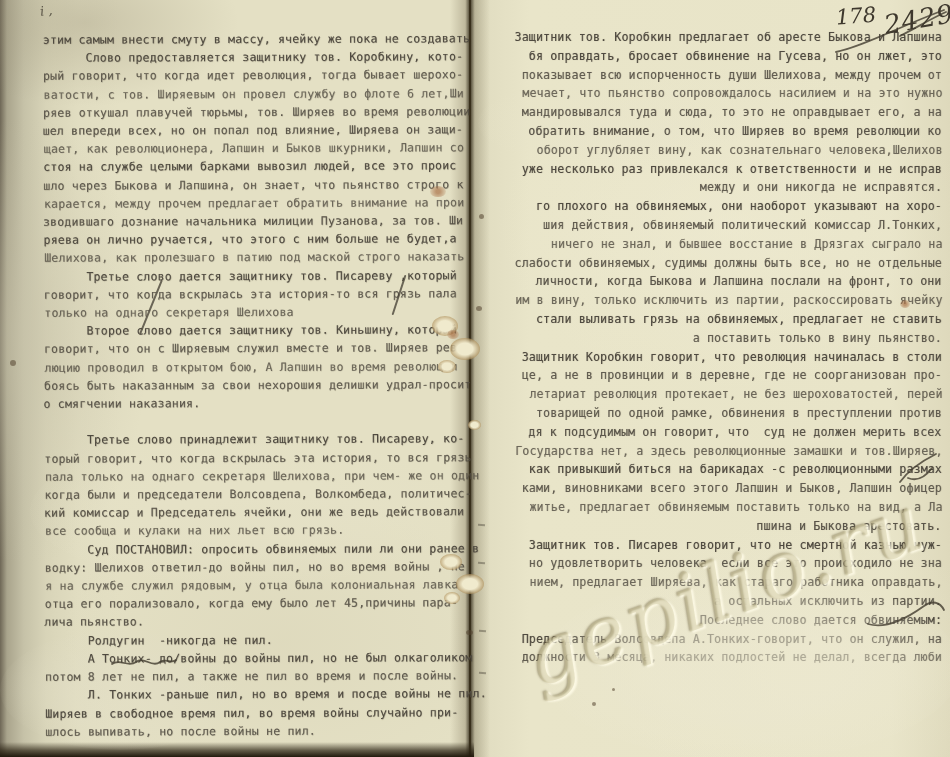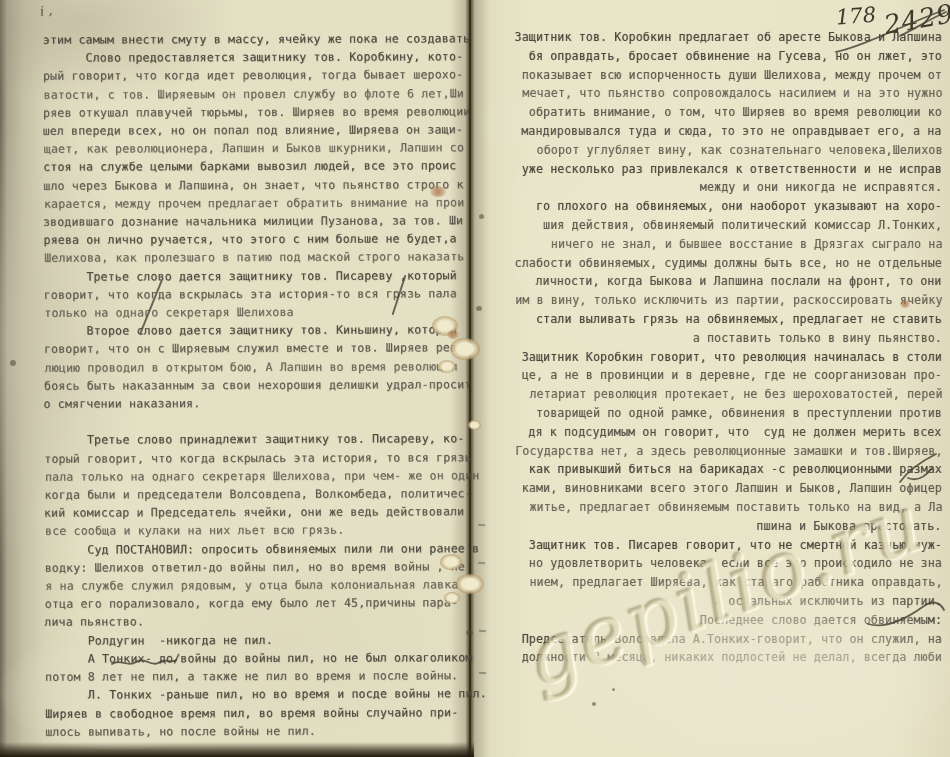--- a/index.html
+++ b/index.html
@@ -154,22 +154,22 @@
       </div>
     </div>
   <div class="text-block text-right">
       <div class="para">
         <div class="line">Защитник тов. Коробкин предлагает об аресте Быкова и Лапшина</div>
       </div>
       <div class="para">
         <div class="line">бя оправдать, бросает обвинение на Гусева, но он лжет, это</div>
         <div class="line">показывает всю испорченность души Шелихова, между прочем от</div>
         <div class="line">мечает, что пьянство сопровождалось насилием и на это нужно</div>
+        <div class="line">мандировывался туда и сюда, то это не оправдывает его, а на</div>
         <div class="line">обратить внимание, о том, что Ширяев во время революции ко</div>
-        <div class="line">мандировывался туда и сюда, то это не оправдывает его, а на</div>
         <div class="line"> оборот углубляет вину, как сознательнаго человека,Шелихов</div>
         <div class="line">уже несколько раз привлекался к ответственности и не исправ</div>
         <div class="line">между и они никогда не исправятся.</div>
       </div>
       <div class="para">
         <div class="line">го плохого на обвиняемых, они наоборот указывают на хоро-</div>
         <div class="line">шия действия, обвиняемый политический комиссар Л.Тонких,</div>
         <div class="line">ничего не знал, и бывшее восстание в Дрязгах сыграло на</div>
         <div class="line">слабости обвиняемых, судимы должны быть все, но не отдельные</div>
         <div class="line">личности, когда Быкова и Лапшина послали на фронт, то они</div>

